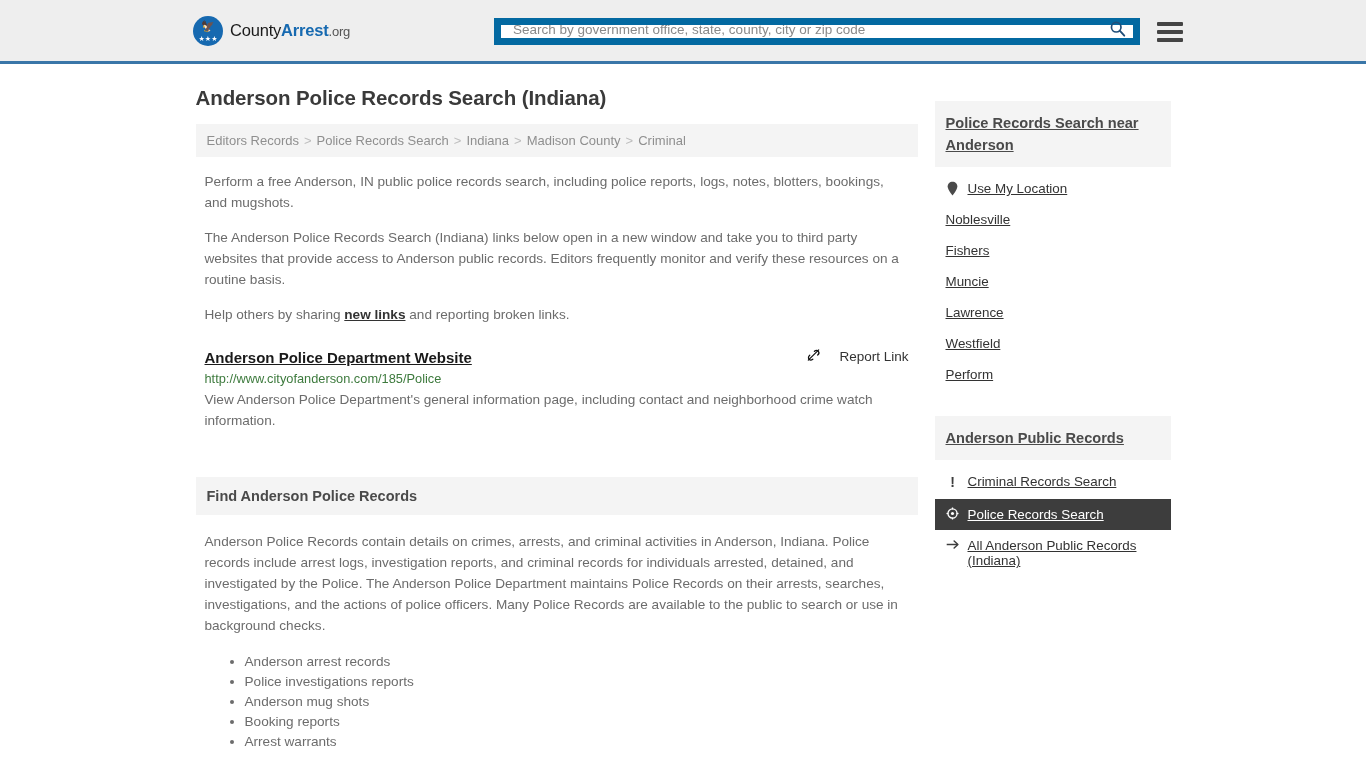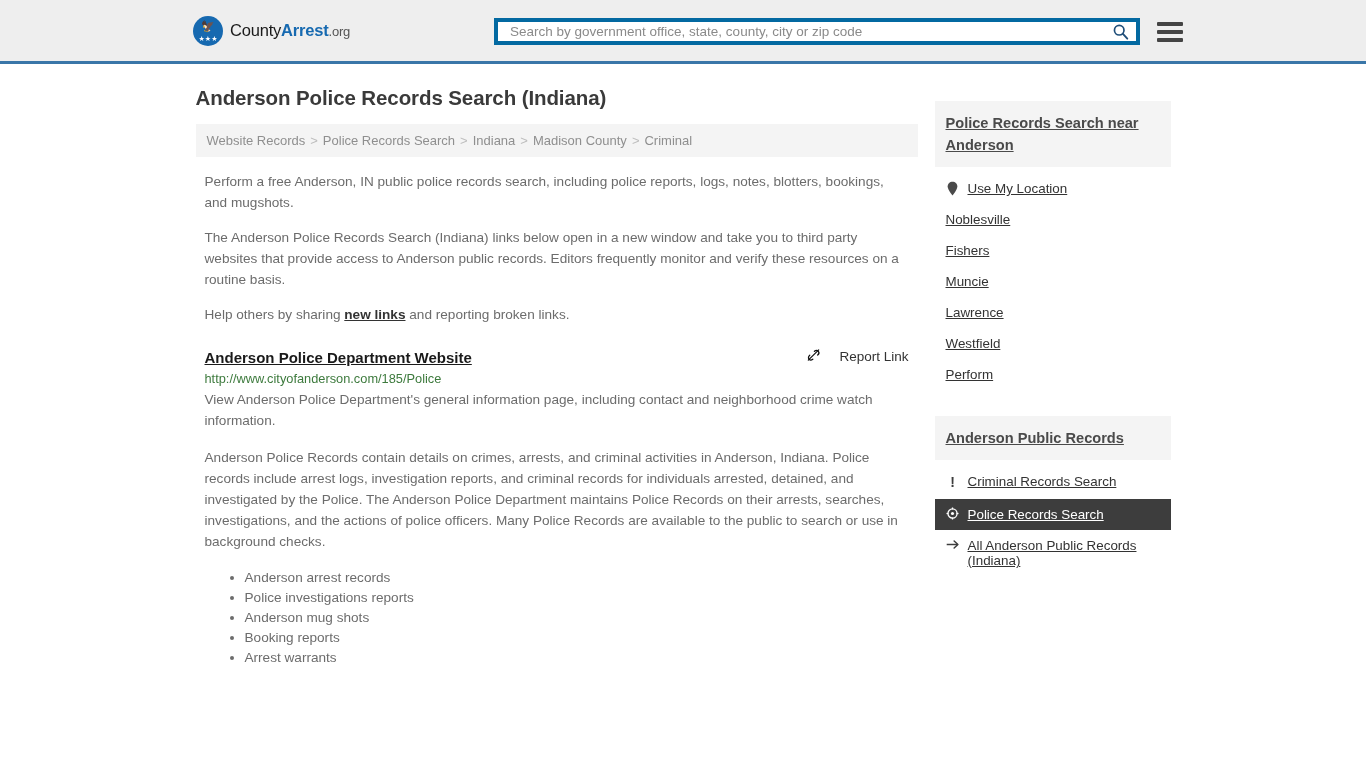--- a/index.html
+++ b/index.html
@@ -65,23 +65,23 @@
     position: absolute;
     left: 494px;
     top: 18px;
     display: flex;
     align-items: center;
   }
   .search-box {
     width: 646px;
     height: 27px;
     background: #ffffff;
-    border: 4px solid #0369a1;
-    display: flex;
-    align-items: center;
+    border: 7px solid #0369a1;
+    display: flex;
+    align-items: flex-end;
     padding: 0 6px 0 10px;
   }
   .search-box input {
     flex: 1;
     border: none;
     outline: none;
     font-family: "Liberation Sans", sans-serif;
     font-size: 13.5px;
     color: #333;
     background: transparent;
@@ -275,21 +275,21 @@
   </div>
 </div>
 
 <div class="page">
   <div class="container">
 
     <div class="col-main">
       <h1 class="page-title">Anderson Police Records Search (Indiana)</h1>
 
       <div class="breadcrumb">
-        <a>Website Records</a><span class="sep">&gt;</span><a>Police Records Search</a><span class="sep">&gt;</span><a>Indiana</a><span class="sep">&gt;</span><a>Madison County</a><span class="sep">&gt;</span><a>Criminal</a>
+        <a>Editors Records</a><span class="sep">&gt;</span><a>Police Records Search</a><span class="sep">&gt;</span><a>Indiana</a><span class="sep">&gt;</span><a>Madison County</a><span class="sep">&gt;</span><a>Criminal</a>
       </div>
 
       <p class="body-text">Perform a free Anderson, IN public police records search, including police reports, logs, notes, blotters, bookings, and mugshots.</p>
       <p class="body-text">The Anderson Police Records Search (Indiana) links below open in a new window and take you to third party websites that provide access to Anderson public records. Editors frequently monitor and verify these resources on a routine basis.</p>
       <p class="body-text"><span>Help others by sharing </span><a>new links</a><span> and reporting broken links.</span></p>
 
       <div class="result-block">
         <div class="result-head">
           <span class="result-title">Anderson Police Department Website</span>
           <span class="report-link">
@@ -300,20 +300,21 @@
                 <line x1="3.5" y1="16.5" x2="16.5" y2="3.5" stroke="#111" stroke-width="1.5" stroke-linecap="round"></line>
               </svg>
             </span>
             <span>Report Link</span>
           </span>
         </div>
         <div class="result-url">http://www.cityofanderson.com/185/Police</div>
         <div class="result-desc">View Anderson Police Department's general information page, including contact and neighborhood crime watch information.</div>
       </div>
 
+      <div class="section-head">Find Anderson Police Records</div>
       <div class="section-body">
         <p>Anderson Police Records contain details on crimes, arrests, and criminal activities in Anderson, Indiana. Police records include arrest logs, investigation reports, and criminal records for individuals arrested, detained, and investigated by the Police. The Anderson Police Department maintains Police Records on their arrests, searches, investigations, and the actions of police officers. Many Police Records are available to the public to search or use in background checks.</p>
         <ul class="bullets">
           <li>Anderson arrest records</li>
           <li>Police investigations reports</li>
           <li>Anderson mug shots</li>
           <li>Booking reports</li>
           <li>Arrest warrants</li>
 
         </ul>

